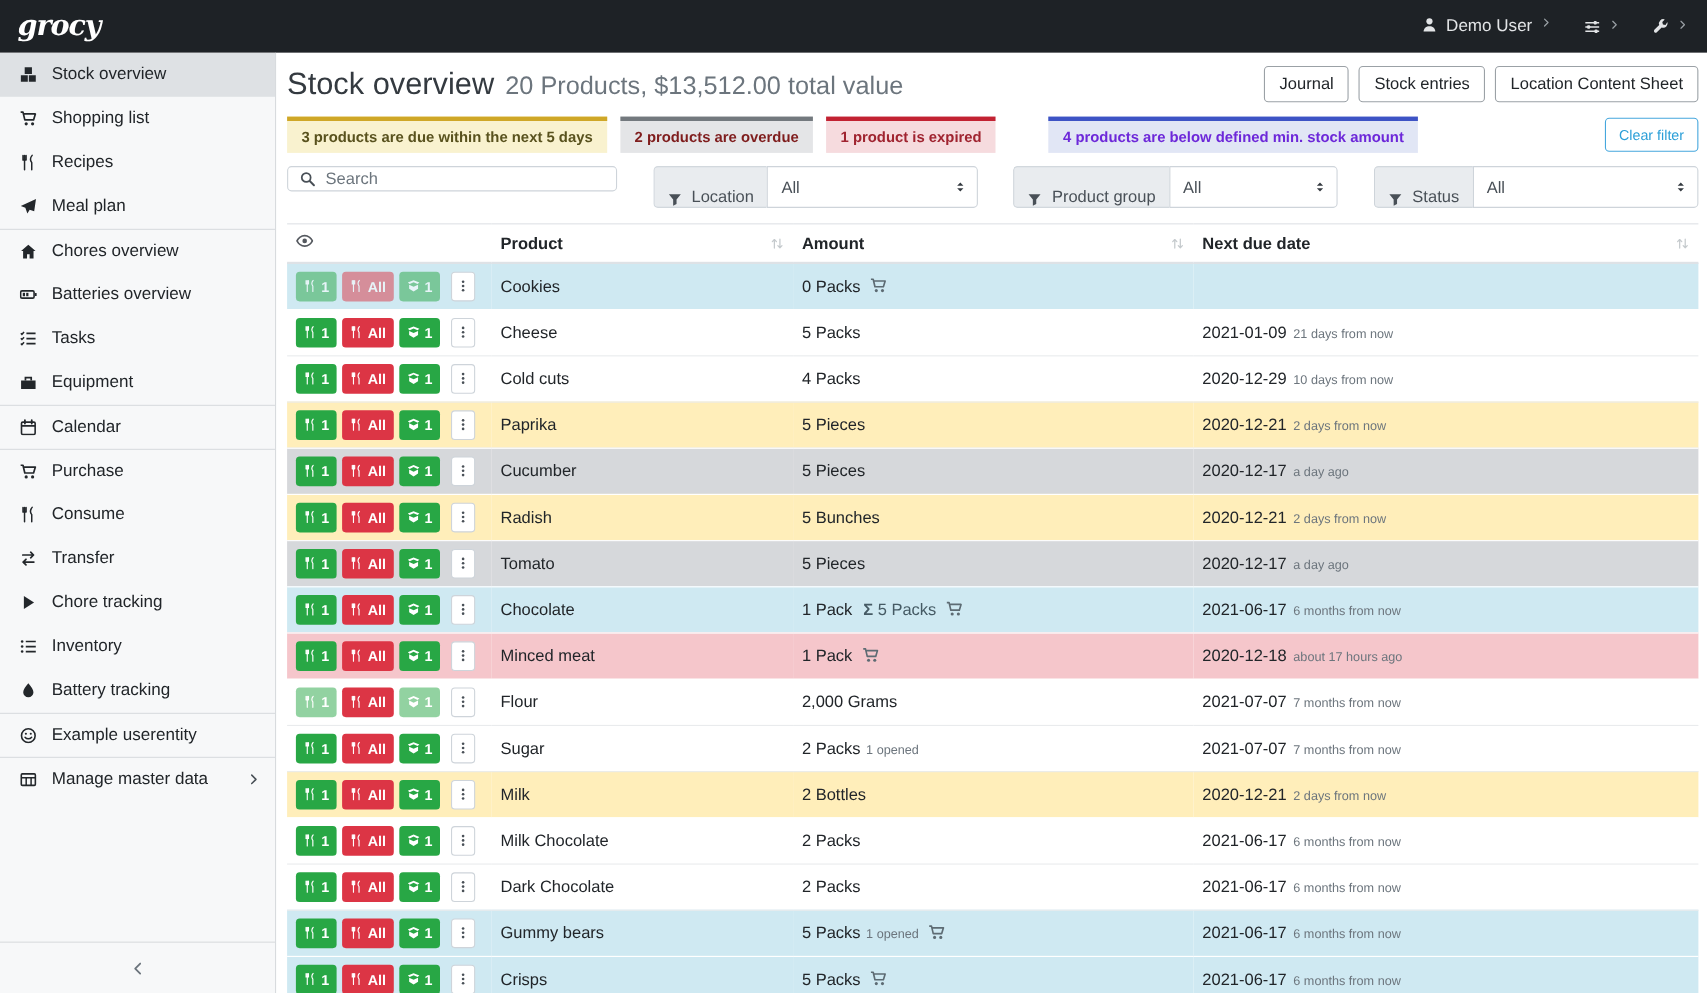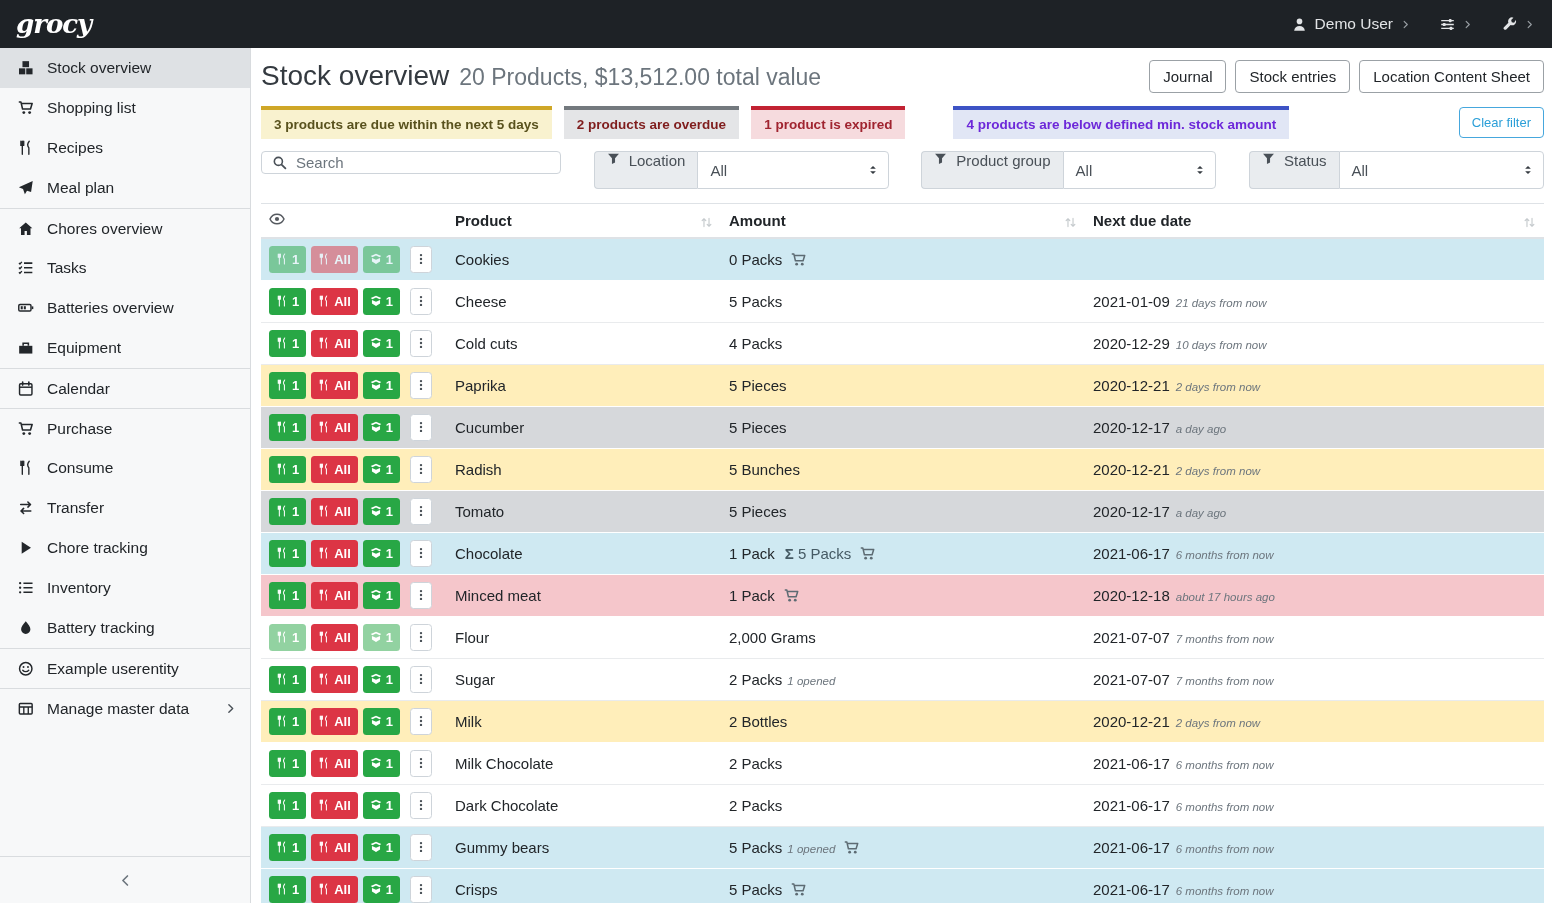--- a/index.html
+++ b/index.html
@@ -4,21 +4,21 @@
 <style>
   * { box-sizing: border-box; margin: 0; padding: 0; }
   html,body { width:1552px; height:903px; overflow:hidden; }
   body { font-family:"Liberation Sans","DejaVu Sans",sans-serif; font-size:14px; color:#212529; background:#fff; }
   .app { display:grid; grid-template-columns:251px 1fr; grid-template-rows:48px 1fr; width:1552px; height:903px; }
 
   
   .navbar { grid-column:1/3; background:#1e2226; color:#e6e8ea; display:flex; align-items:center; padding:0 18px 0 16px; }
   .brand { font-family:"DejaVu Serif",serif; font-style:italic; font-weight:bold; font-size:26px; color:#fff; letter-spacing:-1px; cursor:pointer; }
   .nav-right { margin-left:auto; display:flex; align-items:center; gap:30px; font-size:15.5px; color:#e2e4e6; }
-  .nav-item { display:flex; align-items:center; gap:8px; cursor:pointer; }
+  .nav-item { display:flex; align-items:flex-start; gap:8px; cursor:pointer; }
   .nicon { font-size:15px; display:inline-flex; }
   .nav-chev { font-size:9px; color:#9aa0a5; display:inline-flex; margin-top:1px; }
 
   
   .sidebar { background:#f7f8f9; border-right:1px solid #d8dbde; position:relative; overflow:hidden; }
   #sidebar-list { list-style:none; }
   .side-item { display:flex; align-items:center; gap:11px; height:40px; padding:0 14px 0 16px; font-size:15.5px; color:#212529; cursor:pointer; }
   .side-item.active { background:#dee1e4; }
   .side-item.divider { border-top:1px solid #d9dcdf; }
   .sicon { width:20px; font-size:15.5px; color:#23272b; display:inline-flex; justify-content:center; }
@@ -44,47 +44,47 @@
   .chip-info      { background:#e1e6f5; border-color:var(--chip-info-border,#3d53c5); color:#6d28d9;margin-left:36px; }
   .clear-filter { margin-left:auto; align-self:center; background:#fff; border:1px solid #46a7dd; color:var(--clear-filter,#2b9fd8); border-radius:4px; padding:7px 12px; font-size:13px; cursor:pointer; white-space:nowrap; }
 
   
   .filter-row { margin-top:12px; display:flex; justify-content:space-between; gap:20px; }
   .search-group { flex:0 0 300px; display:flex; align-items:center; border:1px solid #ced4da; border-radius:4px; height:23px; background:#fff; padding:0 10px; gap:9px; }
   .search-ic { color:#495057; font-size:15px; display:inline-flex; }
   .search-group input { border:none; outline:none; flex:1; font-size:15px; color:#495057; background:transparent; }
   .search-group input::placeholder { color:#6c757d; }
   .filter-group { flex:0 0 295px; display:flex; height:38px; cursor:pointer; }
-  .fg-label { display:flex; align-items:flex-start; gap:9px; background:#e9ecef; border:1px solid #ced4da; border-right:none; border-radius:4px 0 0 4px; padding:0 12px; color:#495057; font-size:15px; white-space:nowrap; }
+  .fg-label { display:flex; align-items:flex-end; gap:9px; background:#e9ecef; border:1px solid #ced4da; border-right:none; border-radius:4px 0 0 4px; padding:0 12px; color:#495057; font-size:15px; white-space:nowrap; }
   .fg-ic { font-size:13px; color:#495057; display:inline-flex; }
   .fg-select { flex:1; border:1px solid #ced4da; border-radius:0 4px 4px 0; background:#fff; display:flex; align-items:center; justify-content:space-between; padding:0 9px 0 12px; font-size:15px; color:#495057; }
   .caret { font-size:12px; color:#343a40; display:inline-flex; }
 
   
   .stock-table { margin-top:14px; width:100%; border-collapse:collapse; table-layout:fixed; }
   .stock-table th { text-align:left; font-size:15px; font-weight:bold; color:#212529; padding:7px 8px; border-top:1px solid #dee2e6; border-bottom:2px solid #dee2e6; }
-  .th-wrap { display:flex; align-items:flex-end; justify-content:space-between; }
+  .th-wrap { display:flex; align-items:center; justify-content:space-between; }
   .col-actions { width:186px; }
   .col-product { width:274px; }
   .col-amount  { width:364px; }
   .eye-ic { color:#55595f; font-size:16px; display:inline-flex; cursor:pointer; }
   .sort-ic { color:#c5cacd; font-size:13px; display:inline-flex; }
   .stock-table td { height:42px; padding:0 8px; border-bottom:1px solid #e9ebed; vertical-align:middle; font-size:15px; }
   tr.row-info      td { background:var(--row-info,#cfe9f2);   border-bottom-color:#fff; }
   tr.row-warning   td { background:var(--row-warning,#ffeeba); border-bottom-color:#fff; }
   tr.row-secondary td { background:var(--row-secondary,#d6d8db); border-bottom-color:#fff; }
   tr.row-danger    td { background:var(--row-danger,#f5c6cb);  border-bottom-color:#fff; }
   .actions-wrap { display:flex; align-items:center; gap:5px; }
   .act-btn { height:27px; border:none; border-radius:3.5px; display:inline-flex; align-items:center; justify-content:center; gap:4px; padding:0 7px; font-size:13px; font-weight:bold; color:#fff; cursor:pointer; font-family:inherit; }
   .act-btn.green { background:var(--success,#28a745); }
   .act-btn.red   { background:var(--danger,#dc3545); }
   .act-btn.menu-btn { background:#fff; border:1px solid #ced4da; color:#495057; padding:0 4px; margin-left:5px; }
   .act-btn.disabled { opacity:.5; }
   .bico { display:inline-flex; font-size:12px; }
-  .note { font-size:11.5px; font-style:italic; color:#6c757d; margin-left:5px;text-align:right; }
+  .note { font-size:11.5px; color:#6c757d; margin-left:5px;text-align:right; }
   .agg { margin-left:10px; color:#455a64; }
   .sigma { font-weight:bold; margin-right:4px; }
   .cart-ic { color:#5d6b73; font-size:15px; display:inline-flex; margin-left:9px; vertical-align:-2px; }
   .cell-due .note { margin-left:6px; }
 </style>
 </head>
 <body>
 
 <div class="app">
 
@@ -188,38 +188,38 @@
               <path d="M8 1.6L1.2 7.5h1.9v6.9h3.7v-4h2.4v4h3.7V7.5h1.9z" fill="currentColor"></path>
             </svg>
           </span>
     <span class="slabel">Chores overview</span>
 
   </li>
 
   <li class="side-item">
     <span class="sicon">
             <svg viewBox="0 0 16 16" width="1em" height="1em" aria-hidden="true" style="display:block">
-              <path d="M6.2 3.2h8.6M6.2 8h8.6M6.2 12.8h8.6" stroke="currentColor" stroke-width="1.6"></path>
-              <path d="M1 3l1 1.1L4 1.9M1 7.8l1 1.1 2-2.2M1 12.6l1 1.1 2-2.2" fill="none" stroke="currentColor" stroke-width="1.4"></path>
-            </svg>
-          </span>
-    <span class="slabel">Tasks</span>
-
-  </li>
-
-  <li class="side-item">
-    <span class="sicon">
-            <svg viewBox="0 0 16 16" width="1em" height="1em" aria-hidden="true" style="display:block">
               <rect x="0.8" y="4.6" width="12.6" height="6.8" rx="1.3" fill="none" stroke="currentColor" stroke-width="1.5"></rect>
               <rect x="14.2" y="6.6" width="1.6" height="2.8" fill="currentColor"></rect>
               <rect x="2.8" y="6.4" width="2.1" height="3.2" fill="currentColor"></rect>
               <rect x="6" y="6.4" width="2.1" height="3.2" fill="currentColor"></rect>
             </svg>
           </span>
     <span class="slabel">Batteries overview</span>
+
+  </li>
+
+  <li class="side-item">
+    <span class="sicon">
+            <svg viewBox="0 0 16 16" width="1em" height="1em" aria-hidden="true" style="display:block">
+              <path d="M6.2 3.2h8.6M6.2 8h8.6M6.2 12.8h8.6" stroke="currentColor" stroke-width="1.6"></path>
+              <path d="M1 3l1 1.1L4 1.9M1 7.8l1 1.1 2-2.2M1 12.6l1 1.1 2-2.2" fill="none" stroke="currentColor" stroke-width="1.4"></path>
+            </svg>
+          </span>
+    <span class="slabel">Tasks</span>
 
   </li>
 
   <li class="side-item">
     <span class="sicon">
             <svg viewBox="0 0 16 16" width="1em" height="1em" aria-hidden="true" style="display:block">
               <path d="M1.2 6h13.6v8H1.2z" fill="currentColor"></path>
               <path d="M5.3 6V3.4h5.4V6" fill="none" stroke="currentColor" stroke-width="1.6"></path>
             </svg>
           </span>

